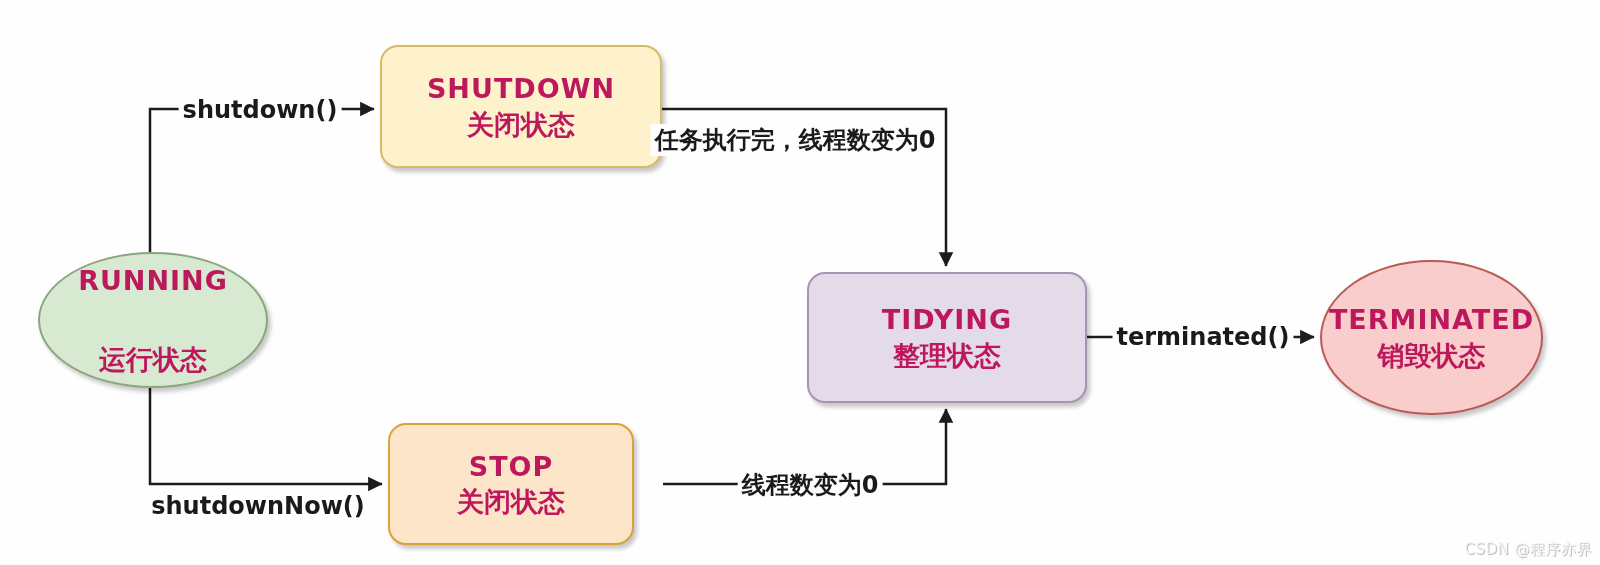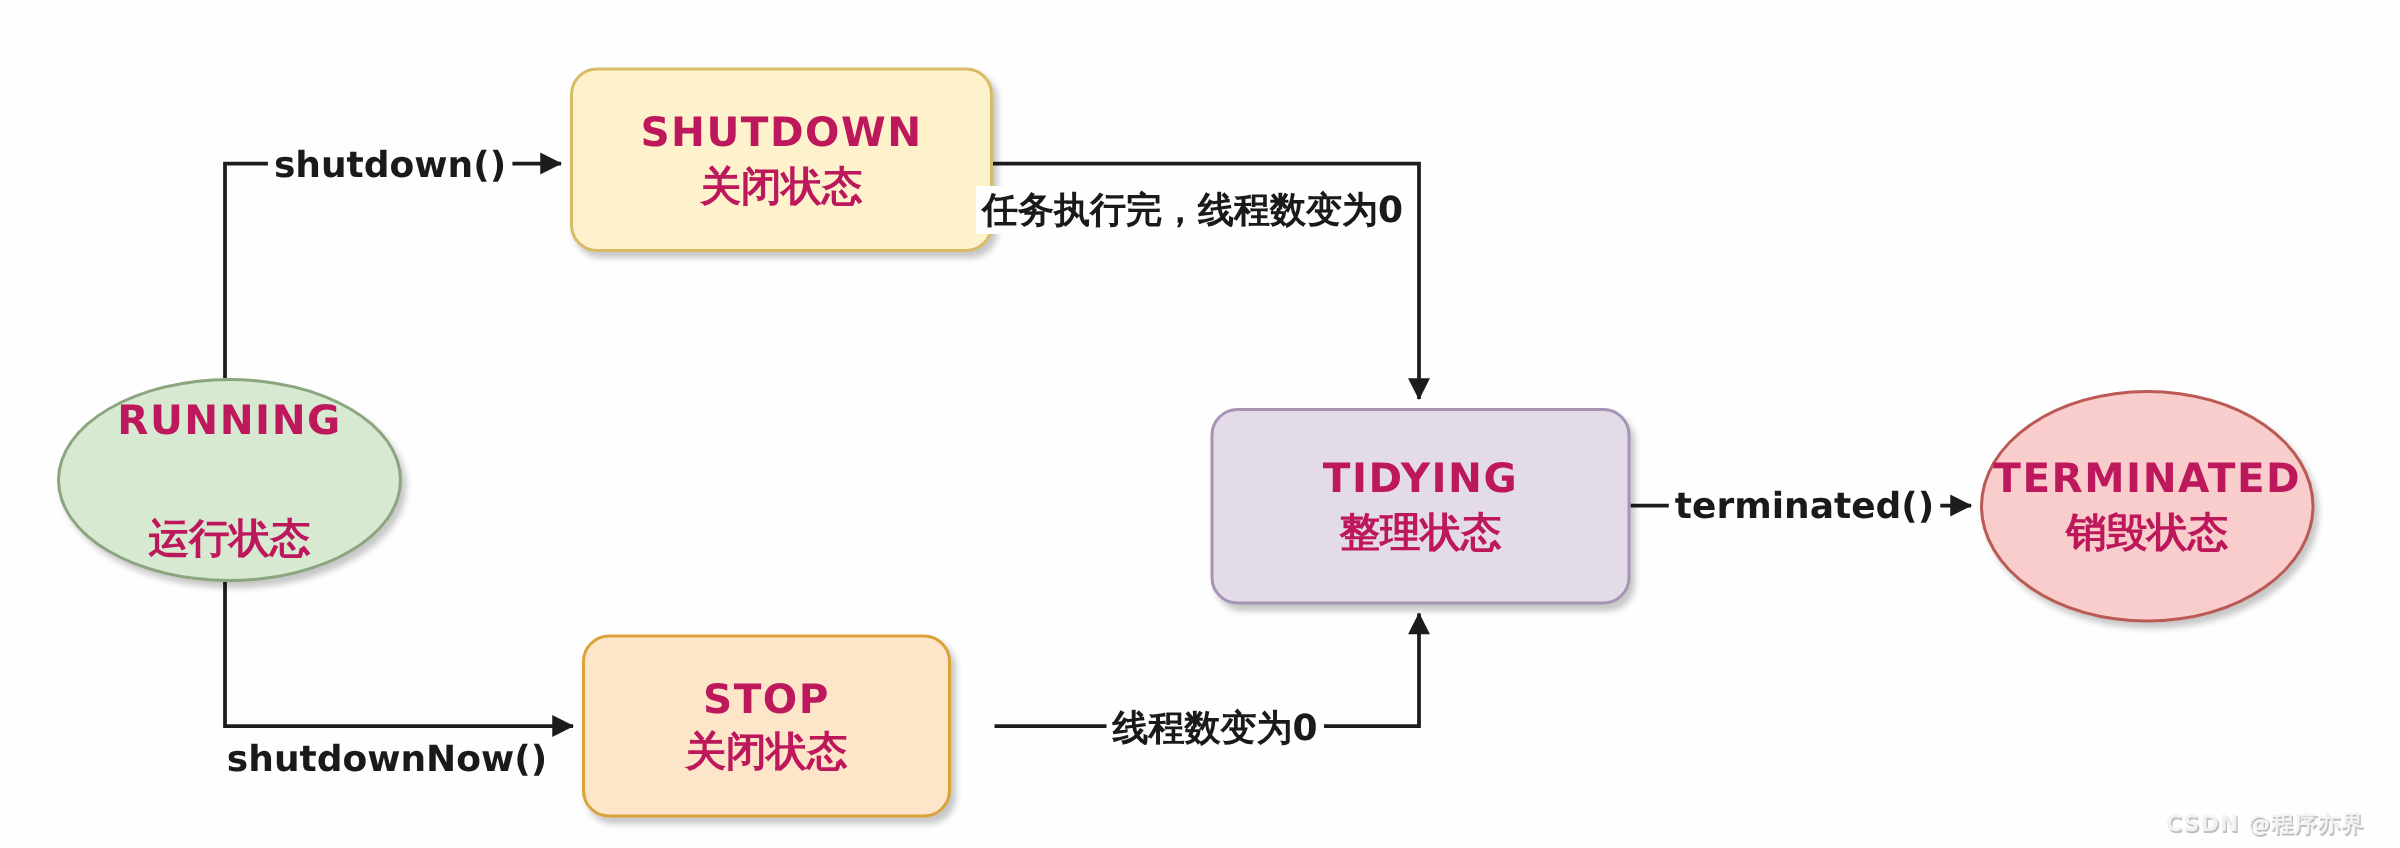--- a/index.html
+++ b/index.html
@@ -39,22 +39,22 @@
     font-size:24px;font-weight:bold;color:#1a1a1a;
     white-space:nowrap;
   }
   .lbl-shutdown    {left:260px; top:110px;}
   .lbl-tasks-done  {left:795px; top:110px;margin-top:30px;}
   .lbl-shutdownnow {left:258px; top:506px;}
   .lbl-threads-zero{left:810px; top:485px;}
   .lbl-terminated  {left:1203px;top:337px;}
 
   .watermark{
-    position:absolute;right:24px;bottom:6px;
-    font-size:15px;font-weight:bold;
+    position:absolute;right:8px;bottom:6px;
+    font-size:15px;font-weight:normal;
     color:rgba(243,243,243,0.95);
     text-shadow:1px 1px 0 rgba(170,170,170,0.75), -1px -1px 0 rgba(255,255,255,0.9);
     letter-spacing:0.5px;
     margin-top:30px;
   }
 </style>
 </head>
 <body>
 
 <div id="canvas">

